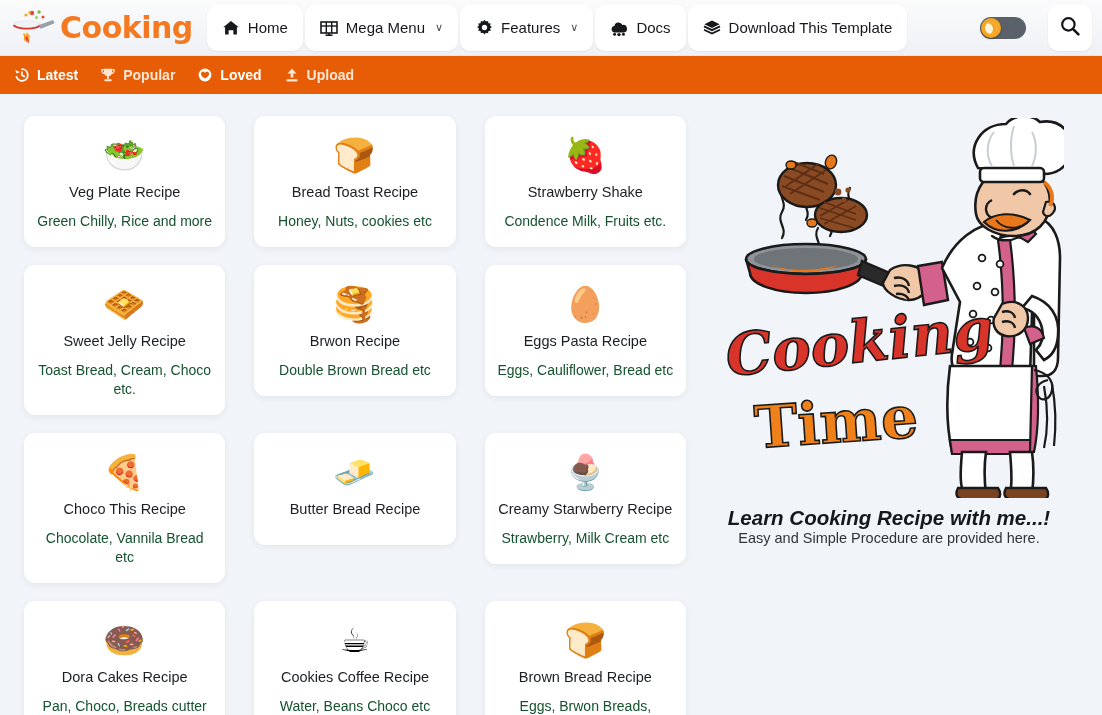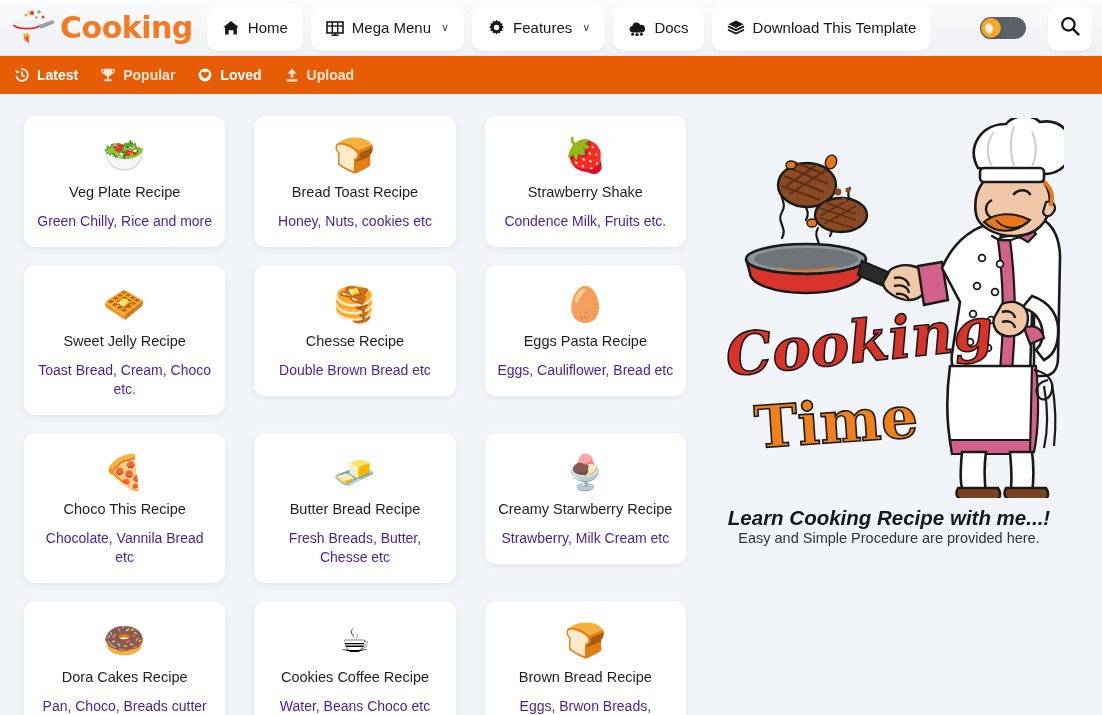--- a/index.html
+++ b/index.html
@@ -32,21 +32,21 @@
   }
   .brand-logo { width: 46px; height: 40px; display: block; }
   .brand-name {
     font-size: 30px;
     font-weight: bold;
     color: #f47920;
     letter-spacing: -0.5px;
     font-family: "DejaVu Sans", sans-serif;
   }
 
-  .nav { display: flex; align-items: center; gap: 8px; flex: 0 0 auto; }
+  .nav { display: flex; align-items: center; gap: 2px; flex: 0 0 auto; }
 
   .nav-pill {
     display: flex;
     align-items: center;
     gap: 8px;
     height: 46px;
     padding: 0 15px;
     background: #ffffff;
     border-radius: 10px;
     box-shadow: 0 1px 2px rgba(30,41,59,0.07);
@@ -152,21 +152,21 @@
   }
   .card-title {
     font-size: 14.5px;
     font-weight: normal;
     color: #1b1e23;
     margin-top: 6px;
     margin-bottom: 12px;
   }
   .card-desc {
     font-size: 14px;
-    color: #4c1d95;
+    color: #14532d;
     line-height: 19px;
   }
 
   
   .promo {
     flex: 1 1 auto;
     display: flex;
     flex-direction: column;
     align-items: center;
     padding-top: 2px;
@@ -365,40 +365,39 @@
       </div>
 
       <div class="card">
         <span class="card-emoji">🧇</span>
         <div class="card-title">Sweet Jelly Recipe</div>
         <div class="card-desc">Toast Bread, Cream, Choco etc.</div>
       </div>
 
       <div class="card">
         <span class="card-emoji">🥞</span>
-        <div class="card-title">Chesse Recipe</div>
+        <div class="card-title">Brwon Recipe</div>
         <div class="card-desc">Double Brown Bread etc</div>
       </div>
 
       <div class="card">
         <span class="card-emoji">🥚</span>
         <div class="card-title">Eggs Pasta Recipe</div>
         <div class="card-desc">Eggs, Cauliflower, Bread etc</div>
       </div>
 
       <div class="card">
         <span class="card-emoji">🍕</span>
         <div class="card-title">Choco This Recipe</div>
         <div class="card-desc">Chocolate, Vannila Bread etc</div>
       </div>
 
       <div class="card">
         <span class="card-emoji">🧈</span>
         <div class="card-title">Butter Bread Recipe</div>
-        <div class="card-desc">Fresh Breads, Butter, Chesse etc</div>
       </div>
 
       <div class="card">
         <span class="card-emoji">🍨</span>
         <div class="card-title">Creamy Starwberry Recipe</div>
         <div class="card-desc">Strawberry, Milk Cream etc</div>
       </div>
 
       <div class="card">
         <span class="card-emoji">🍩</span>

